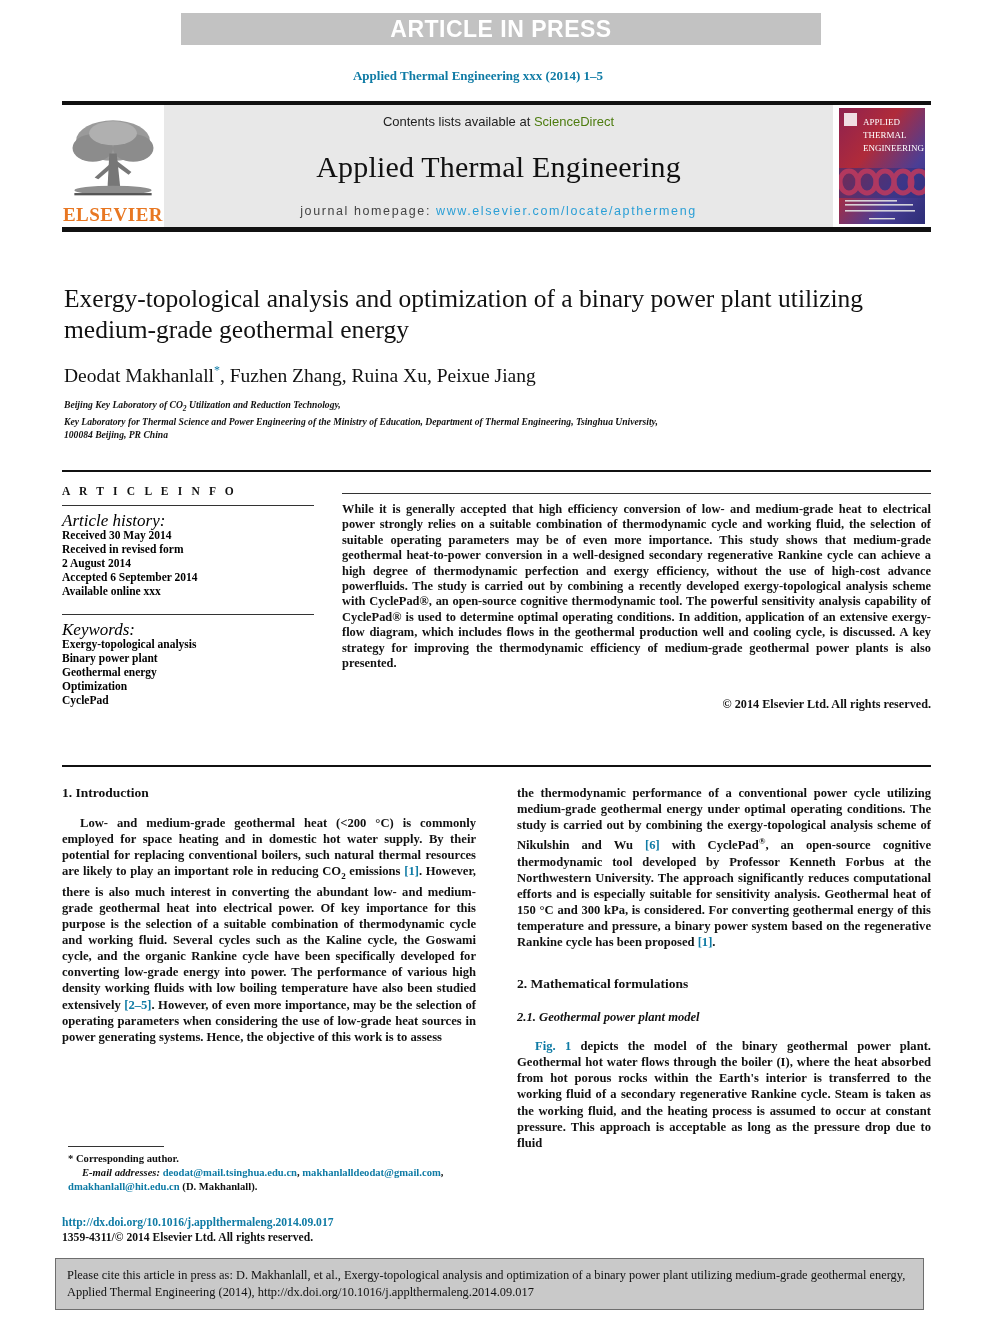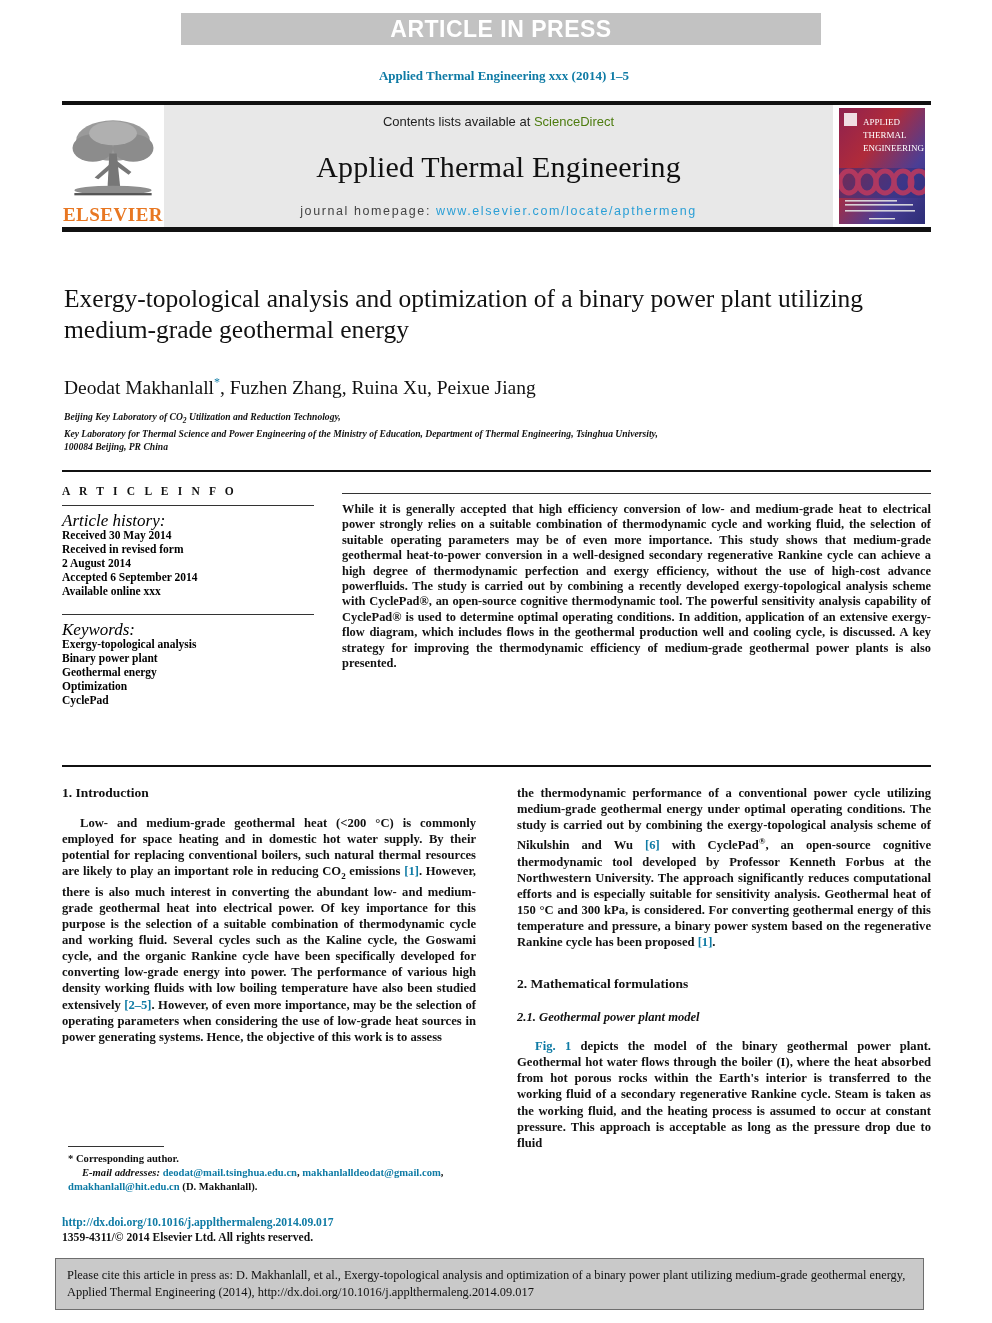--- a/index.html
+++ b/index.html
@@ -21,21 +21,21 @@
   .aip-text{
     font-family:"Liberation Sans", sans-serif;
     font-weight:bold;font-size:23px;letter-spacing:.5px;
     color:#ffffff;
   }
 
   
   .runninghead{
     position:absolute;left:0;top:68px;width:956px;text-align:center;
     font-family:"Liberation Serif", serif;
-    font-weight:bold;font-size:13px;color:#0f7ba5;padding-left:26px;
+    font-weight:bold;font-size:13px;color:#0f7ba5;
   }
 
   
   .masthead{position:absolute;left:62px;top:101px;width:869px;}
   .mast-rule-top{height:4px;background:#111;}
   .mast-rule-bot{height:5px;background:#111;margin-top:0px;}
   .mast-body{display:flex;height:122px;}
   .mast-logo{
     width:102px;flex:0 0 102px;background:#fff;
     display:flex;flex-direction:column;align-items:center;justify-content:flex-end;
@@ -73,21 +73,21 @@
 
   
   .titleblock{position:absolute;left:64px;top:283px;width:866px;}
   .art-title{
     font-family:"Liberation Serif", serif;
     font-size:25.5px;line-height:31px;font-weight:normal;color:#111;
     margin:0;
   }
   .authors{
     font-family:"Liberation Serif", serif;
-    font-size:19.5px;color:#111;margin-top:30px;
+    font-size:19.5px;color:#111;margin-top:18px;
   }
   .authors sup{color:#0f7ba5;font-size:12px;}
   .affil{
     font-family:"Liberation Serif", serif;
     font-style:italic;font-weight:bold;font-size:9.6px;line-height:13.5px;
     color:#111;margin-top:11px;
   }
   .affil sub{font-size:7.5px;}
 
   
@@ -264,20 +264,21 @@
           <div class="meta-line">Binary power plant</div>
           <div class="meta-line">Geothermal energy</div>
           <div class="meta-line">Optimization</div>
           <div class="meta-line">CyclePad</div>
         </div>
       </div>
 
       <div class="ip-right">
         <div class="hr-sec"></div>
         <div class="abstract-text">While it is generally accepted that high efficiency conversion of low- and medium-grade heat to electrical power strongly relies on a suitable combination of thermodynamic cycle and working fluid, the selection of suitable operating parameters may be of even more importance. This study shows that medium-grade geothermal heat-to-power conversion in a well-designed secondary regenerative Rankine cycle can achieve a high degree of thermodynamic perfection and exergy efficiency, without the use of high-cost advance powerfluids. The study is carried out by combining a recently developed exergy-topological analysis scheme with CyclePad®, an open-source cognitive thermodynamic tool. The powerful sensitivity analysis capability of CyclePad® is used to determine optimal operating conditions. In addition, application of an extensive exergy-flow diagram, which includes flows in the geothermal production well and cooling cycle, is discussed. A key strategy for improving the thermodynamic efficiency of medium-grade geothermal power plants is also presented.</div>
+        <div class="copyline">© 2014 Elsevier Ltd. All rights reserved.</div>
       </div>
     </div>
   </div>
 
   <div class="rule-strong" style="top:765px;"></div>
 
   <div class="bodycols">
     <div class="col left">
       <div class="h2">1. Introduction</div>
       <p class="body"><span>Low- and medium-grade geothermal heat (&lt;200 °C) is commonly employed for space heating and in domestic hot water supply. By their potential for replacing conventional boilers, such natural thermal resources are likely to play an important role in reducing CO</span><sub>2</sub><span> emissions </span><span class="ref">[1]</span><span>. However, there is also much interest in converting the abundant low- and medium-grade geothermal heat into electrical power. Of key importance for this purpose is the selection of a suitable combination of thermodynamic cycle and working fluid. Several cycles such as the Kaline cycle, the Goswami cycle, and the organic Rankine cycle have been specifically developed for converting low-grade energy into power. The performance of various high density working fluids with low boiling temperature have also been studied extensively </span><span class="ref">[2–5]</span><span>. However, of even more importance, may be the selection of operating parameters when considering the use of low-grade heat sources in power generating systems. Hence, the objective of this work is to assess</span></p>

